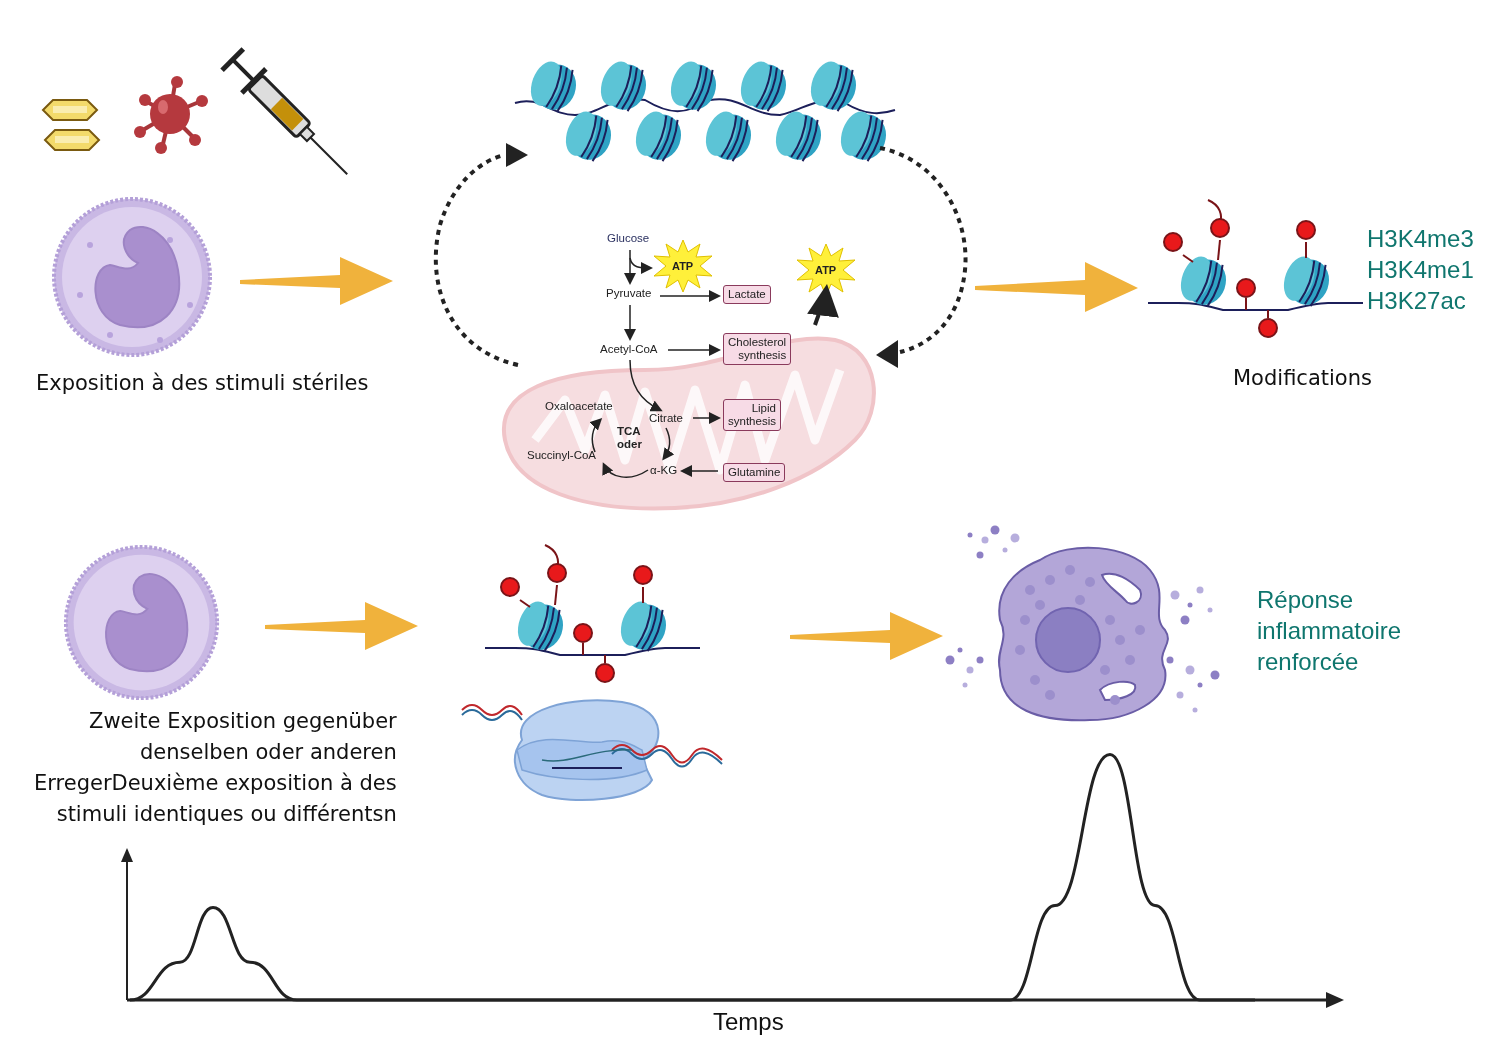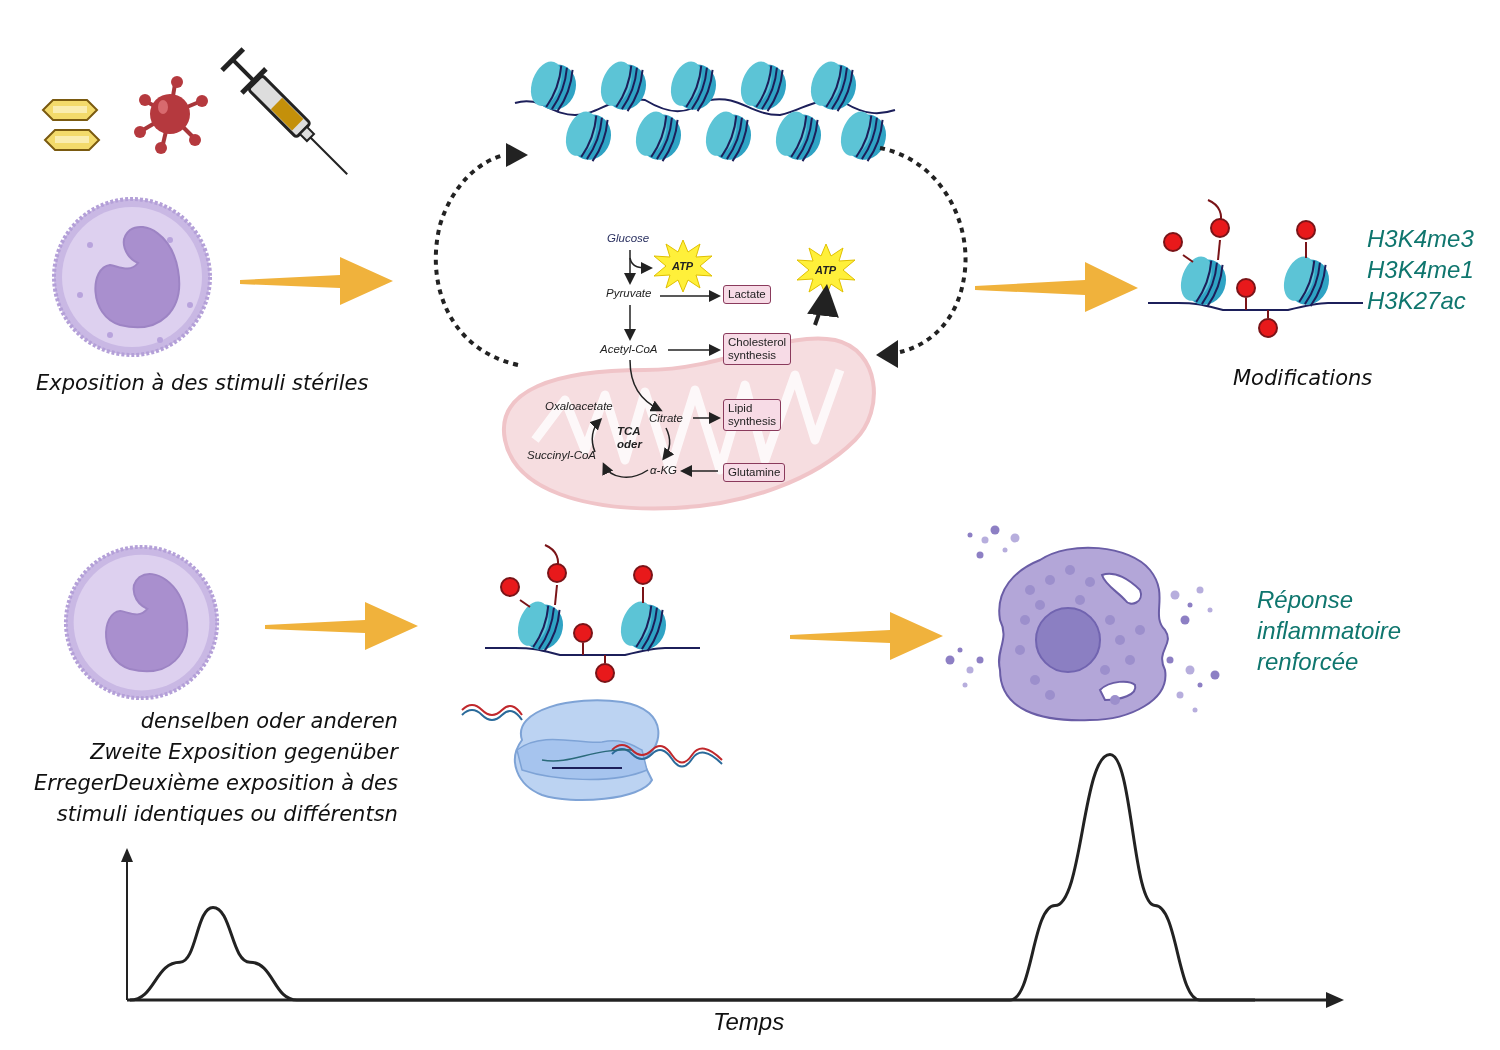--- a/index.html
+++ b/index.html
@@ -1,21 +1,21 @@
 <!DOCTYPE html>
 <html><head>
 <meta charset="utf-8">
 <style>
   html, body { margin:0; padding:0; background:#ffffff; }
   body { width:1500px; height:1050px; position:relative; overflow:hidden; font-family:"Liberation Sans", sans-serif; color:#111; }
-  .abs { position:absolute;font-style:italic; }
+  .abs { position:absolute; }
   .caption { font-family:"DejaVu Sans", sans-serif; font-size:21px; line-height:31px; color:#111;text-align:right; }
   .label-r { font-family:"Liberation Sans", sans-serif; font-size:24px; line-height:31px; color:#0f766e; }
   .small { font-family:"Liberation Sans", sans-serif; font-size:11.5px; color:#222; }
-  .box { position:absolute; background:#f7dbe6; border:1.5px solid #8a3a5c; border-radius:3px; font-size:11.5px; text-align:left; line-height:13px; padding:2px 4px; color:#222; }
+  .box { position:absolute; background:#f7dbe6; border:1.5px solid #8a3a5c; border-radius:3px; font-size:11.5px; text-align:right; line-height:13px; padding:2px 4px; color:#222; }
   svg { position:absolute; overflow:visible; }
 </style>
 </head>
 <body>
 
 <svg style="left:35px;top:95px" width="70" height="60" viewBox="0 0 70 60">
   <polygon points="8,15 18,5 52,5 62,15 52,25 18,25" fill="#f3da6b" stroke="#7a5a10" stroke-width="2"></polygon>
   <rect x="18" y="11" width="34" height="7" fill="#faedb0"></rect>
   <polygon points="10,45 20,35 54,35 64,45 54,55 20,55" fill="#f3da6b" stroke="#7a5a10" stroke-width="2"></polygon>
   <rect x="20" y="41" width="34" height="7" fill="#faedb0"></rect>
@@ -265,22 +265,22 @@
   <circle cx="82" cy="82" r="78" fill="#c9b8e4" stroke="#b4a0d8" stroke-width="4" stroke-dasharray="3 2"></circle>
   <circle cx="82" cy="82" r="70" fill="#ddd0ef"></circle>
   <path d="M60,70 C40,72 38,120 70,130 C110,140 135,115 128,75 C122,40 95,25 80,35 C68,45 75,62 88,68 C80,78 70,72 60,70 Z" fill="#a98fce" stroke="#9d84c4" stroke-width="2"></path>
 </svg>
 
 <svg style="left:265px;top:600px" width="155" height="55" viewBox="0 0 155 55">
   <polygon points="0,25 100,20 100,2 153,26 100,50 100,33 0,29" fill="#f0b23c"></polygon>
 </svg>
 
 <div class="abs caption" style="left:34px;top:706px">
+  <div>Zweite Exposition gegenüber</div>
   <div>denselben oder anderen</div>
-  <div>Zweite Exposition gegenüber</div>
   <div>ErregerDeuxième exposition à des</div>
   <div>stimuli identiques ou différentsn</div>
 </div>
 
 <svg style="left:485px;top:545px" width="215" height="140" viewBox="0 0 215 140" class="modnuc">
     <path d="M0,103 L30,103 C50,103 55,105 75,110 L140,110 C160,105 170,103 180,103 L215,103" stroke="#1c1f5a" stroke-width="2" fill="none"></path>
     <g transform="translate(52,80) rotate(20)">
       <ellipse cx="6" cy="0" rx="20" ry="23" fill="#2fa3c4"></ellipse>
       <ellipse cx="-4" cy="0" rx="14" ry="23" fill="#5cc4d6"></ellipse>
       <path d="M4,-22 Q10,0 4,22" stroke="#1c1f5a" stroke-width="2" fill="none"></path>

